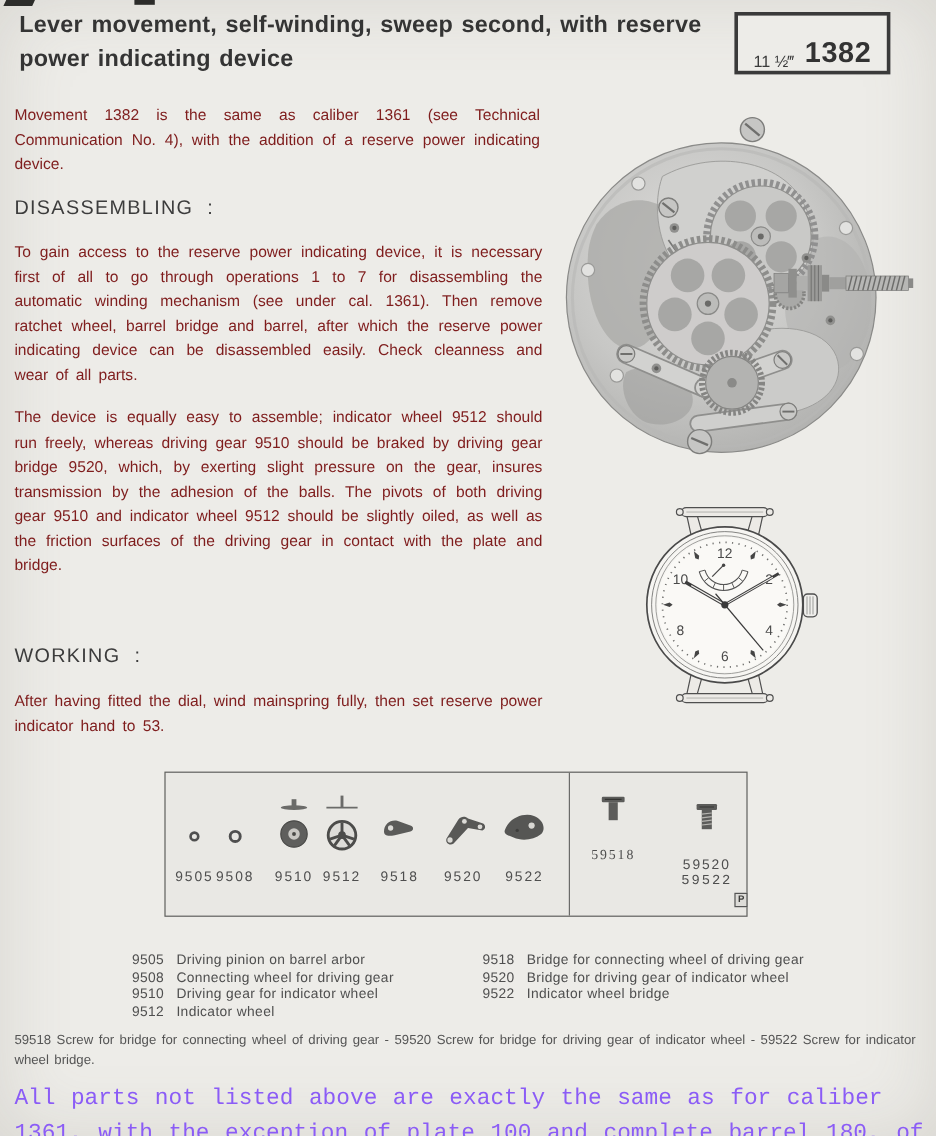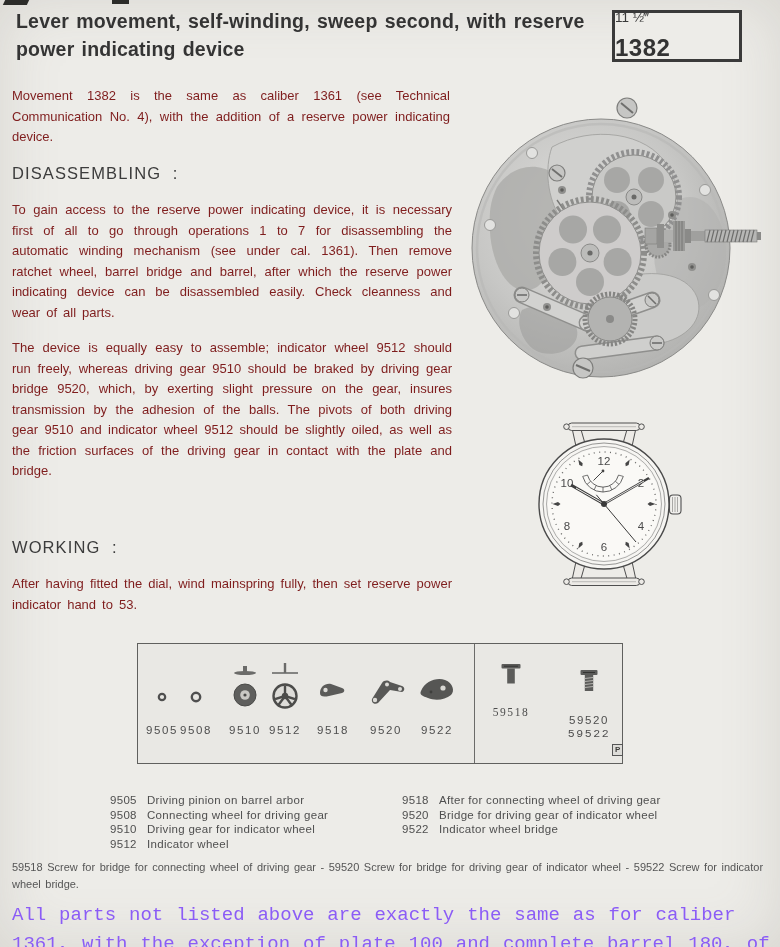--- a/index.html
+++ b/index.html
@@ -5,21 +5,21 @@
   html,body{margin:0;padding:0;}
   body{background:#c9c8c4;font-family:"Liberation Sans","DejaVu Sans",sans-serif;}
   .page{position:relative;width:780px;height:947px;background:#edece8;overflow:hidden;
         box-shadow:inset 0 0 60px rgba(120,115,105,.18);}
   .artifact{position:absolute;background:#2c2c2a;}
   .title{position:absolute;left:14px;top:6px;width:592px;margin:2px;
          font-size:19.5px;line-height:1.42;font-weight:bold;color:#343434;
          letter-spacing:.2px;word-spacing:1.5px;}
   .calbox{position:absolute;left:612px;top:10px;width:124px;height:46px;
           border:3.5px solid #3a3a3a;background:#edece8;display:flex;
-          align-items:flex-start;justify-content:center;gap:9px;flex-direction:column;}
+          align-items:flex-end;justify-content:center;gap:9px;}
   .calsize{font-size:13.5px;color:#3a3a3a;font-weight:normal;white-space:nowrap;}
   .calnum{font-size:24px;font-weight:bold;color:#333;letter-spacing:.5px;}
   .bodytext{font-size:13px;line-height:1.58;text-align:justify;color:#7f1d1d;
             word-spacing:2.4px;margin:0;}
   .intro{position:absolute;left:12px;top:86px;width:438px;}
   .sec{position:absolute;left:12px;width:440px;}
   .sec h2{margin:0 0 17px 0;font-size:16.5px;font-weight:normal;color:#3c3c3c;
           letter-spacing:1.1px;word-spacing:6px;}
   .illus{position:absolute;}
   .strip{position:absolute;left:137px;top:643px;width:484px;height:119px;
@@ -388,21 +388,21 @@
       <span class="pdesc">Driving gear for indicator wheel</span>
     </div>
     <div class="prow">
       <span class="pnum">9512</span>
       <span class="pdesc">Indicator wheel</span>
     </div>
   </div>
   <div class="plist plist-right">
     <div class="prow">
       <span class="pnum">9518</span>
-      <span class="pdesc">After for connecting wheel of driving gear</span>
+      <span class="pdesc">Bridge for connecting wheel of driving gear</span>
     </div>
     <div class="prow">
       <span class="pnum">9520</span>
       <span class="pdesc">Bridge for driving gear of indicator wheel</span>
     </div>
     <div class="prow">
       <span class="pnum">9522</span>
       <span class="pdesc">Indicator wheel bridge</span>
     </div>
   </div>

